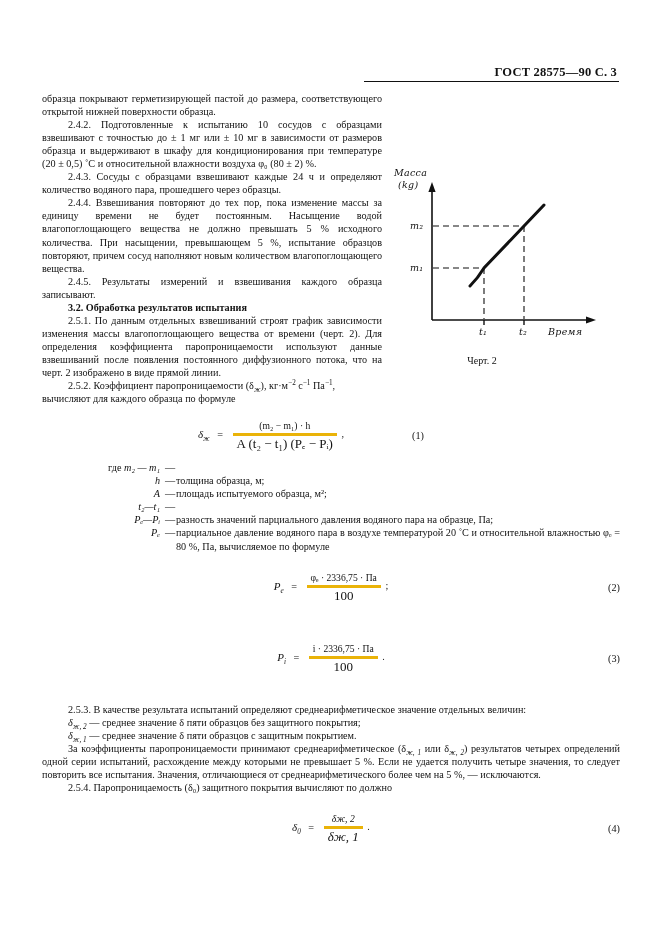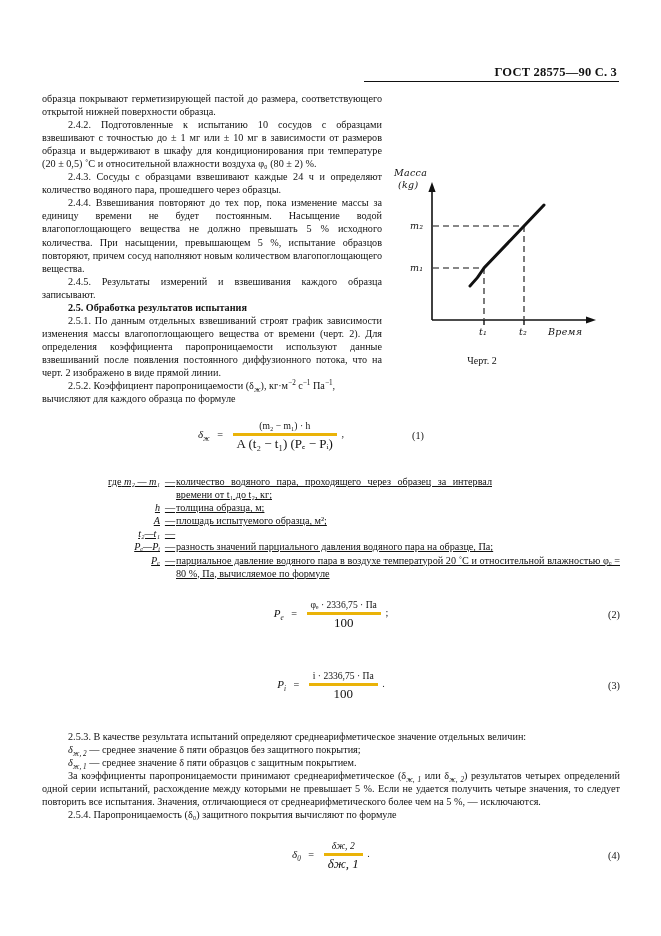--- a/index.html
+++ b/index.html
@@ -144,22 +144,21 @@
   }
   .eq { display:inline-block; vertical-align: middle; margin: 0 5px; }
   i.sym { font-style: italic; }
   sub { font-size: 7.2px; line-height: 0; }
   sup { font-size: 7.2px; line-height: 0; }
 
   
   .deflist {
     width: 578px;
     text-indent: 0;
-    margin-top: 15px;
-    text-decoration: underline;
+    margin-top: 1px;
   }
   .defrow {
     display: flex;
     align-items: flex-start;
     text-indent: 0;
   }
   .defkey {
     width: 118px;
     flex: 0 0 118px;
     text-align: right;
@@ -225,21 +224,21 @@
         <div class="fig-label" style="left:156px; top:157px;">Время</div>
       </div>
       <div class="fig-caption" style="top:186px; left:-24px;">Черт. 2</div>
     </div>
 
     <p class="noind">образца покрывают герметизирующей пастой до размера, соответствующего открытой нижней поверхности образца.</p>
     <p class="ind">2.4.2.  Подготовленные к испытанию 10 сосудов с образцами взвешивают с точностью до ± 1 мг или ± 10 мг в зависимости от размеров образца и выдерживают в шкафу для кондиционирования при температуре (20 ± 0,5) ˚С и относительной влажности воздуха  φ₀ (80 ± 2) %.</p>
     <p class="ind">2.4.3.  Сосуды с образцами взвешивают каждые 24 ч и определяют количество водяного пара, прошедшего через образцы.</p>
     <p class="ind">2.4.4.  Взвешивания повторяют до тех пор, пока изменение массы за единицу времени не будет постоянным. Насыщение водой влагопоглощающего вещества не должно превышать 5 % исходного количества. При насыщении, превышающем 5 %, испытание образцов повторяют, причем сосуд наполняют новым количеством влагопоглощающего вещества.</p>
     <p class="ind">2.4.5.  Результаты измерений и взвешивания каждого образца записывают.</p>
-    <p class="sec-title">2.5.  Обработка результатов испытания</p>
+    <p class="sec-title">3.2.  Обработка результатов испытания</p>
     <p class="ind" style="width:372px;">2.5.1.  По данным отдельных взвешиваний строят график зависимости изменения массы влагопоглощающего вещества от времени (черт. 2). Для определения коэффициента паропроницаемости используют данные взвешиваний после появления постоянного диффузионного потока, что на черт. 2 изображено в виде прямой линии.</p>
 
     <p class="ind" style="width:372px;">
       <span>2.5.2.  Коэффициент паропроницаемости (δ</span><i class="sym"><sub>ж</sub></i><span>), кг·м</span><sup>−2</sup><span> с</span><sup>−1</sup><span> Па</span><sup>−1</sup><span>,</span>
     </p>
     <p class="noind" style="width:372px;">вычисляют для каждого образца по формуле</p>
 
     <div class="spacer14"></div>
 
     <div class="formula-row">
@@ -254,21 +253,20 @@
       </div>
       <span class="eqnum" style="top:10px; right:196px;">(1)</span>
     </div>
 
     <div class="spacer10"></div>
 
     <div class="deflist">
       <div class="defrow">
         <div class="defkey"><span style="font-style:normal;">где</span> <span>m₂ — m₁</span></div>
         <div class="defdash">—</div>
-        <div class="defval narrow">количество водяного пара, проходящего через образец за интервал времени от t₁ до t₂, кг;</div>
       </div>
       <div class="defrow">
         <div class="defkey">h</div>
         <div class="defdash">—</div>
         <div class="defval narrow">толщина образца, м;</div>
       </div>
       <div class="defrow">
         <div class="defkey">A</div>
         <div class="defdash">—</div>
         <div class="defval narrow">площадь испытуемого образца, м²;</div>
@@ -330,21 +328,21 @@
       <i class="sym"><span>δ</span><sub>ж, 2</sub></i><span> — среднее значение δ пяти образцов без защитного покрытия;</span>
     </p>
     <p class="ind">
       <i class="sym"><span>δ</span><sub>ж, 1</sub></i><span> — среднее значение δ пяти образцов с защитным покрытием.</span>
     </p>
 
     <p class="ind">
       <span>За коэффициенты паропроницаемости принимают среднеарифметическое (δ</span><i class="sym"><sub>ж, 1</sub></i><span> или δ</span><i class="sym"><sub>ж, 2</sub></i><span>) результатов четырех определений одной серии испытаний,  расхождение между которыми не превышает 5 %. Если не удается получить четыре значения, то следует повторить все испытания. Значения, отличающиеся от среднеарифметического более чем на 5 %, — исключаются.</span>
     </p>
 
-    <p class="ind">2.5.4.  Паропроницаемость (δ₀) защитного покрытия вычисляют по формуле</p>
+    <p class="ind">2.5.4.  Паропроницаемость (δ₀) защитного покрытия вычисляют по должно</p>
 
     <div class="spacer18"></div>
 
     <div class="formula-row">
       <div class="formula-center">
         <span class="lhs"><span>δ</span><sub>0</sub></span>
         <span class="eq">=</span>
         <span class="frac">
           <span class="num" style="font-style:italic;">δж, 2</span>
           <span class="den" style="font-style:italic;">δж, 1</span>

